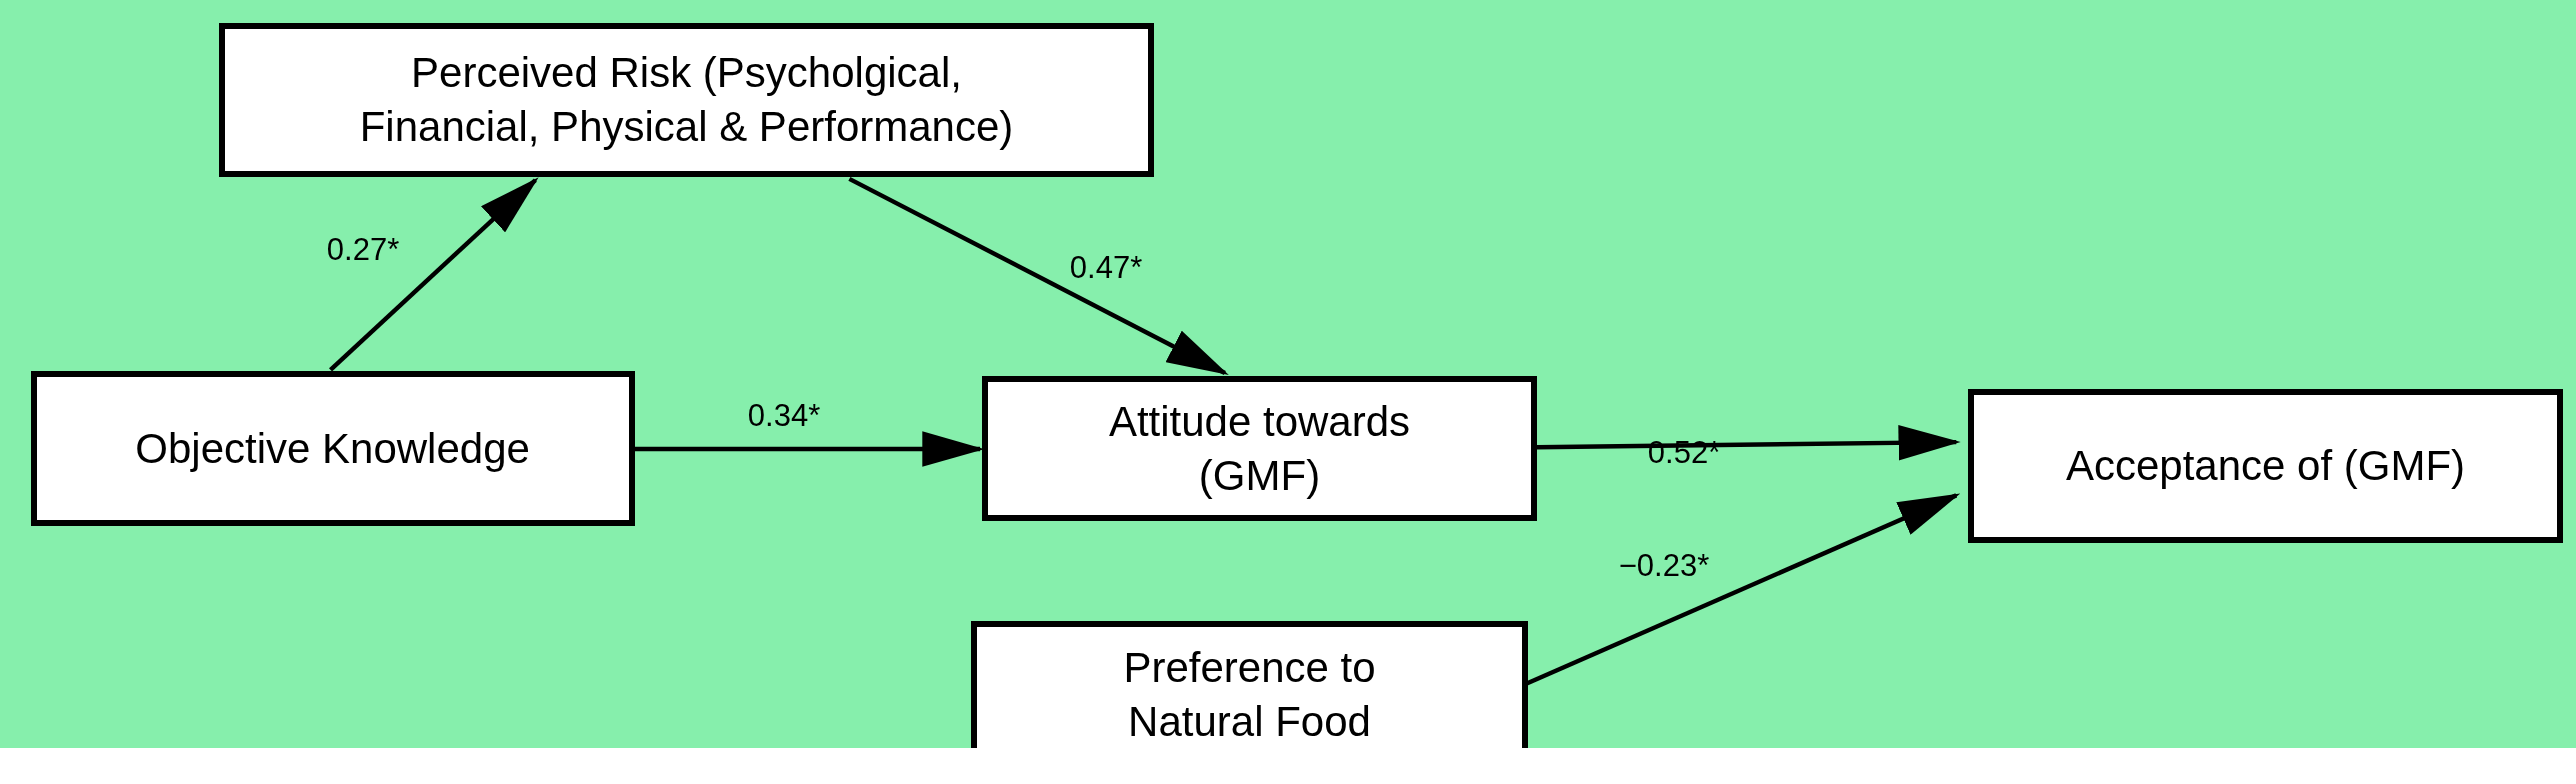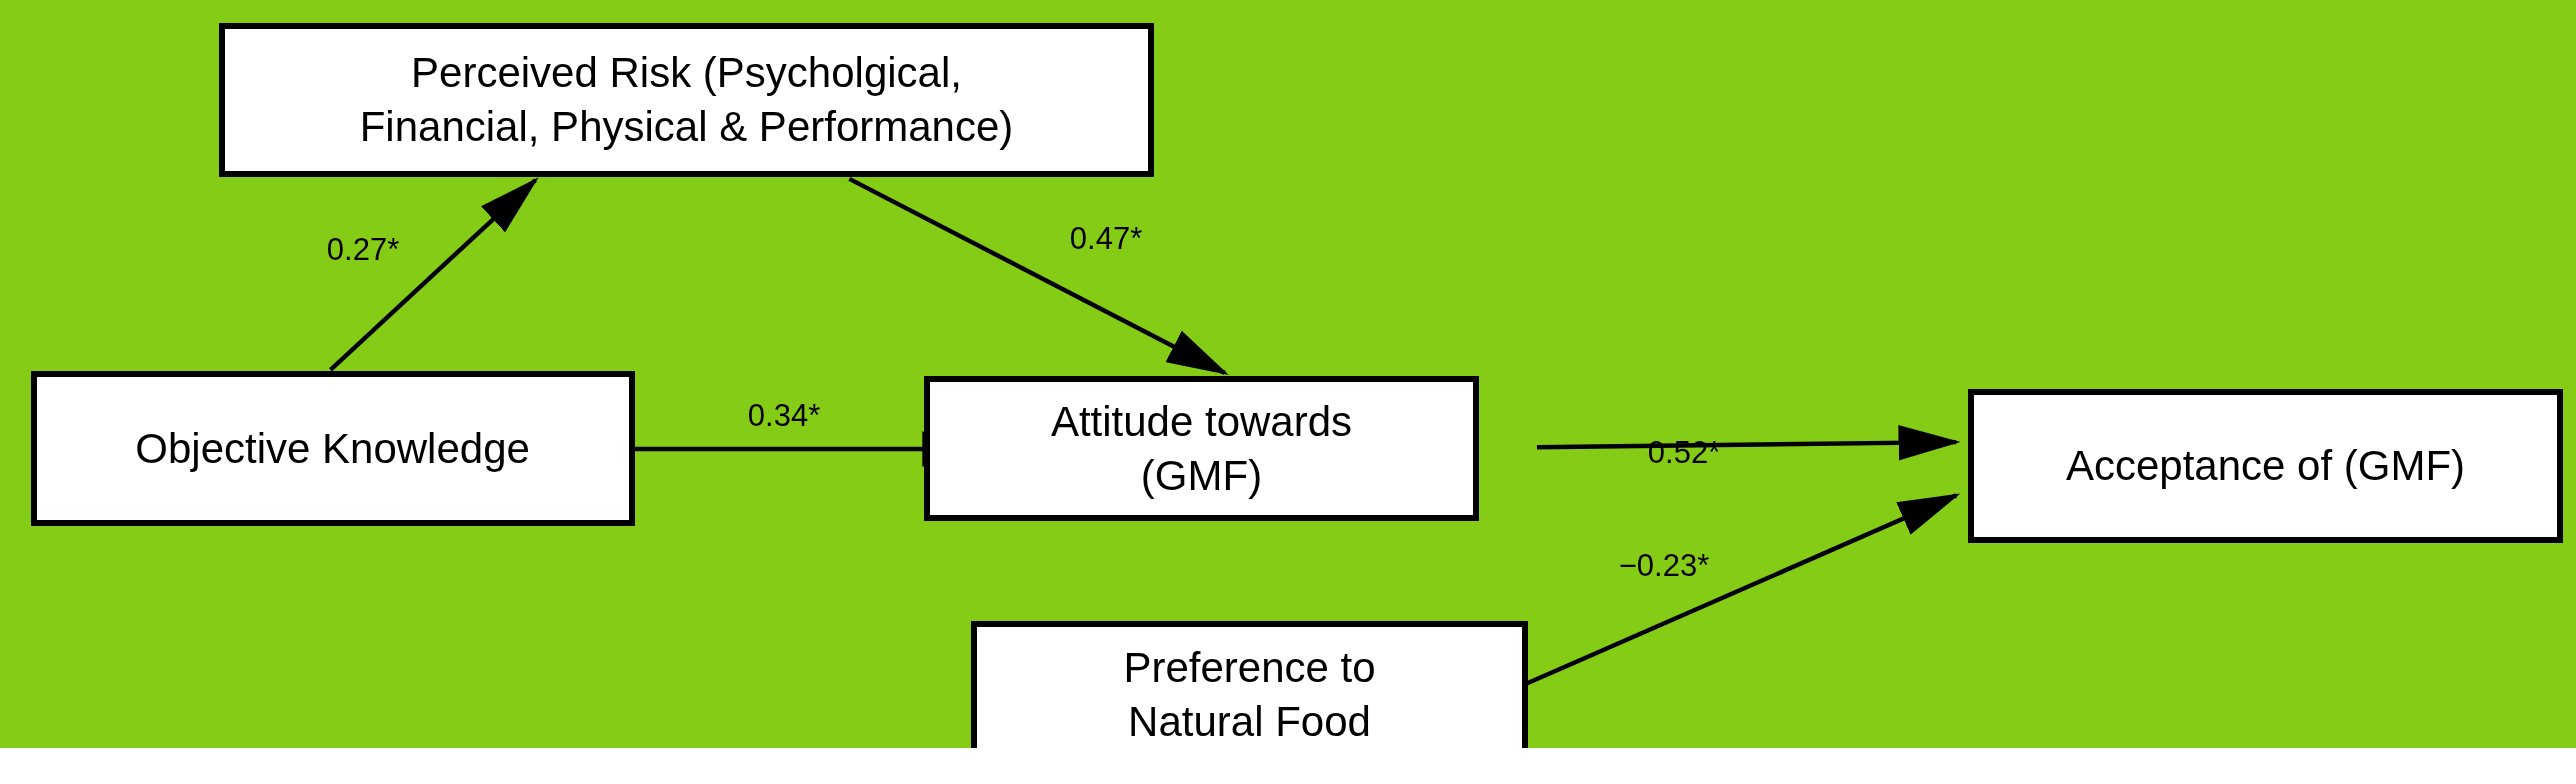--- a/index.html
+++ b/index.html
@@ -4,21 +4,21 @@
 <style>
   html, body {
     margin: 0;
     padding: 0;
     background: #ffffff;
   }
   .canvas {
     position: relative;
     width: 2576px;
     height: 748px;
-    background: #84cc16;
+    background: #86efac;
     font-family: "Liberation Sans", sans-serif;
     color: #000000;
     overflow: hidden;
   }
   .arrows {
     position: absolute;
     left: 0;
     top: 0;
     width: 2576px;
     height: 784px;
@@ -66,37 +66,37 @@
 
   <div class="node" style="left:219px; top:23px; width:935px; height:154px;">
     <span>Perceived Risk (Psycholgical,
 Financial, Physical &amp; Performance)</span>
   </div>
 
   <div class="node" style="left:14.6px; top:371px; width:604px; height:155px;margin-left:16px;">
     <span>Objective Knowledge</span>
   </div>
 
-  <div class="node" style="left:924px; top:376px; width:555px; height:145px;">
+  <div class="node" style="left:982px; top:376px; width:555px; height:145px;">
     <span>Attitude towards
 (GMF)</span>
   </div>
 
   <div class="node" style="left:1960px; top:389px; width:595px; height:154px;margin-left:8px;">
     <span>Acceptance of (GMF)</span>
   </div>
 
   <div class="node" style="left:971px; top:621px; width:557px; height:147px;">
     <span>Preference to
 Natural Food</span>
   </div>
 
   <div class="coef" style="left:363px; top:249px;">0.27*</div>
 
-  <div class="coef" style="left:1106px; top:238px;">0.47*</div>
+  <div class="coef" style="left:1106px; top:267px;">0.47*</div>
 
   <div class="coef" style="left:784px; top:415px;">0.34*</div>
 
   <div class="coef" style="left:1684px; top:410px;margin-top:42px;">0.52*</div>
 
   <div class="coef" style="left:1664px; top:565px;">−0.23*</div>
 
 </div>
 
 

